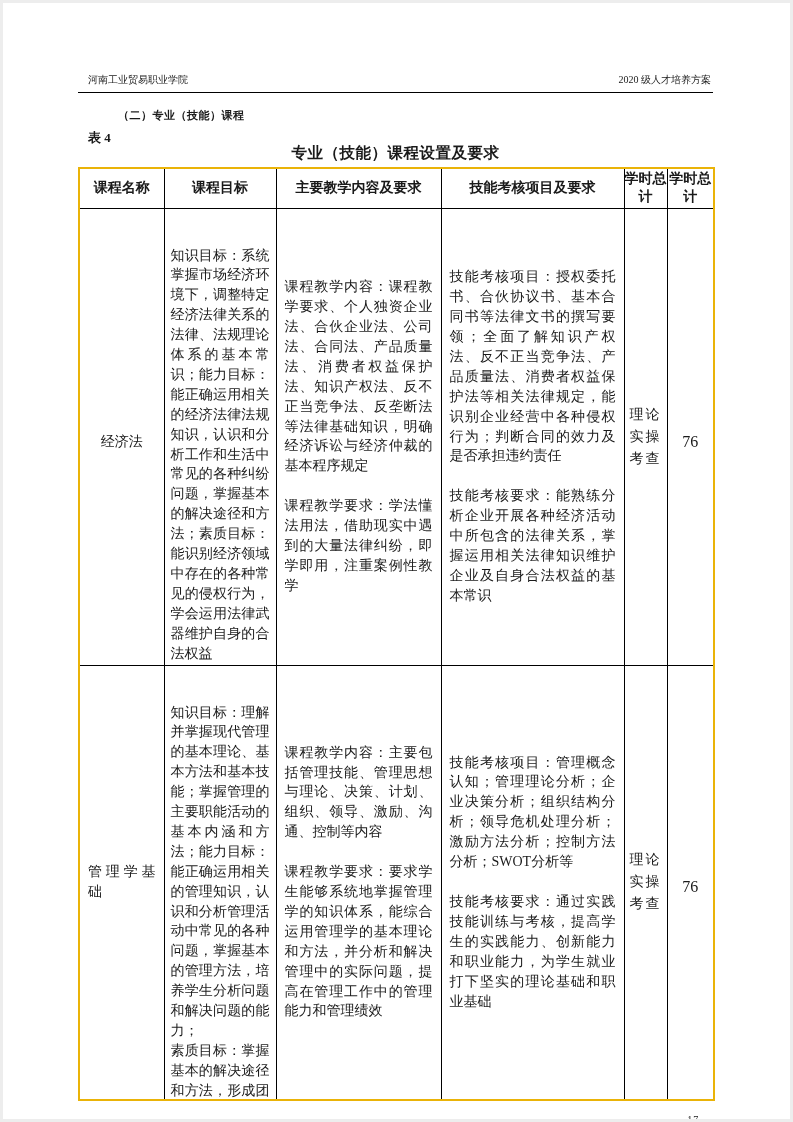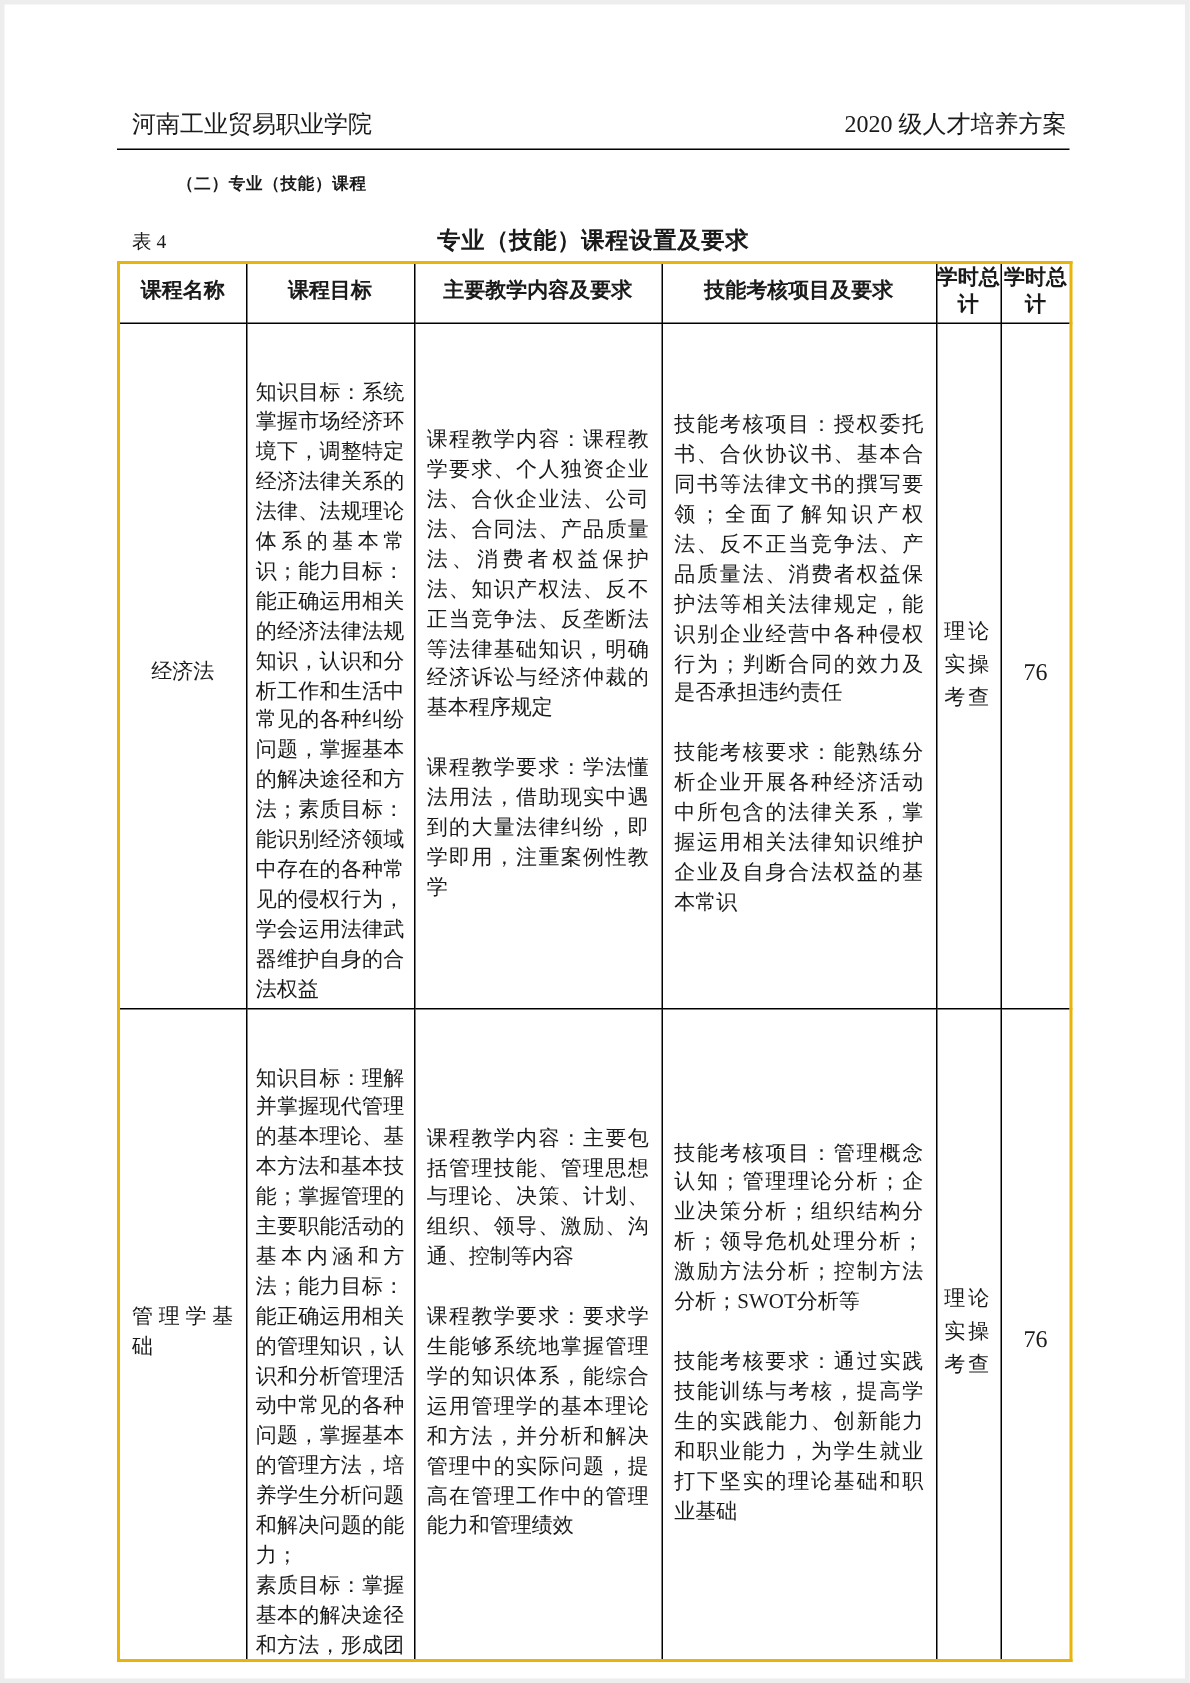--- a/index.html
+++ b/index.html
@@ -7,27 +7,27 @@
   body { width:793px; height:1122px; font-family:"Liberation Serif","DejaVu Serif",serif; color:#1a1a1a; }
   .page {
     width:793px; height:1122px; background:#ffffff; position:relative;
     border:3px solid #ededed; overflow:hidden;
   }
   .content { position:absolute; left:75px; top:70px; width:635px; }
 
   .doc-header {
     display:flex; justify-content:space-between; align-items:flex-start;
     padding:0 2px 5px 10px; border-bottom:1px solid #000;
-    font-size:16px;
+    font-size:10px;
   }
   .section-heading {
     margin:15px 0 0 40px; font-weight:bold; font-size:11px; letter-spacing:0.5px;
   }
   .caption-row { position:relative; margin-top:19px; height:22px; }
-  .caption-label { position:absolute; left:10px; bottom:1px; font-size:13px; }
+  .caption-label { position:absolute; left:10px; bottom:17px; font-size:13px;font-weight:bold; }
   .caption-title {
     position:absolute; left:0; right:0; bottom:0; text-align:center;
     font-weight:bold; font-size:15.5px; letter-spacing:0.5px;margin-top:30px;
   }
 
   table.course-table {
     margin-top:3px; width:635px; table-layout:fixed;
     border-collapse:collapse; border:2px solid #eab308;
     font-size:14px;
   }

